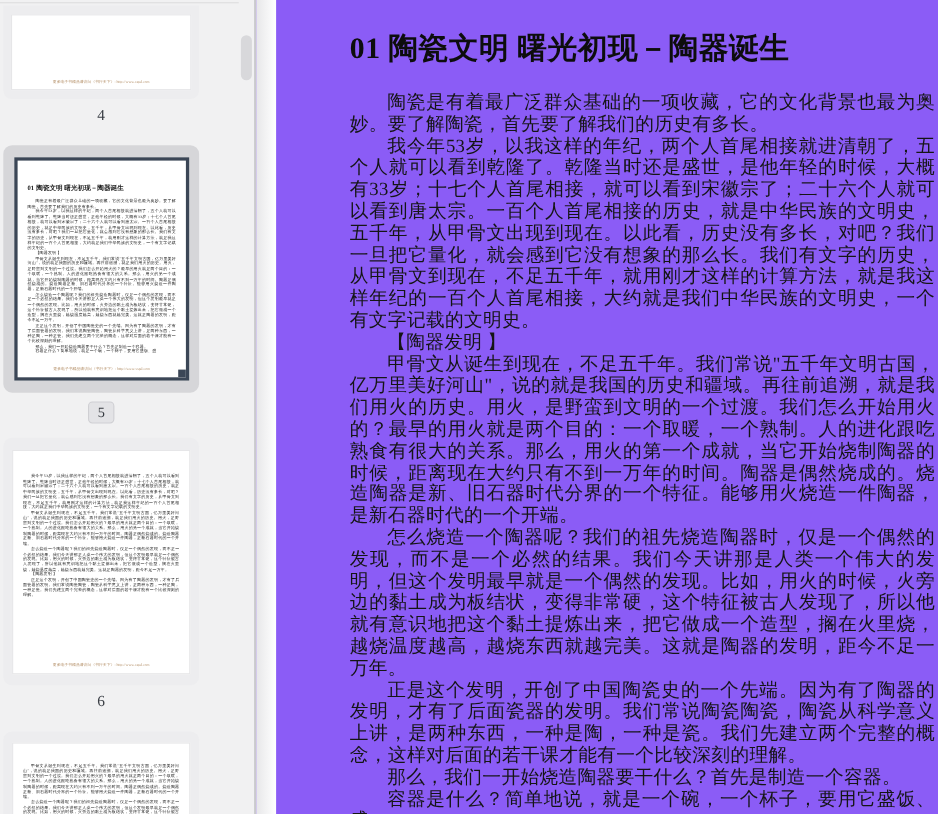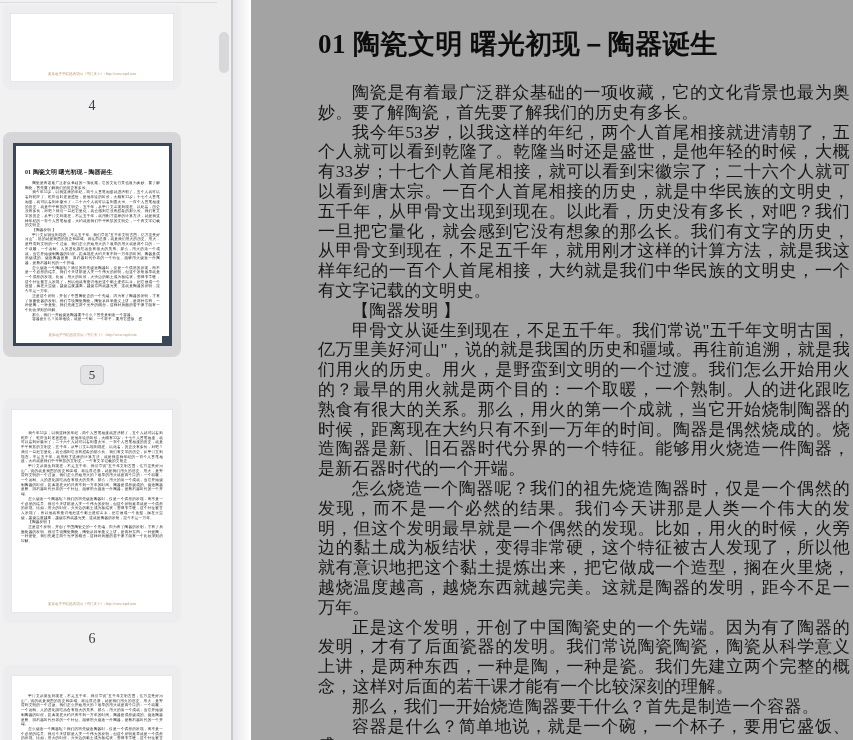--- a/index.html
+++ b/index.html
@@ -49,21 +49,21 @@
   .mini-doc p{
     margin:0;font-size:3.6px;line-height:4.7px;text-indent:2em;
     text-align:justify;letter-spacing:0.2px;
   }
   .mini-watermark{
     position:absolute;left:0;right:0;text-align:center;
     font-size:3.5px;color:#b5916a;white-space:nowrap;overflow:hidden;
   }
   
   .main{
-    position:absolute;left:233px;top:0;right:0;height:740px;background:#a3a3a3;
+    position:absolute;left:233px;top:0;right:0;height:740px;background:#8b5cf6;
   }
   .shadow-band{
     position:absolute;left:0;top:0;bottom:0;width:18px;
     background:linear-gradient(to right,#e7e7e9,#ffffff);
   }
   .doc{
     position:absolute;left:85px;top:0;width:532px;color:#151515;
   }
   .doc-title{
     margin-top:28px;font-size:27px;line-height:32px;font-weight:bold;

